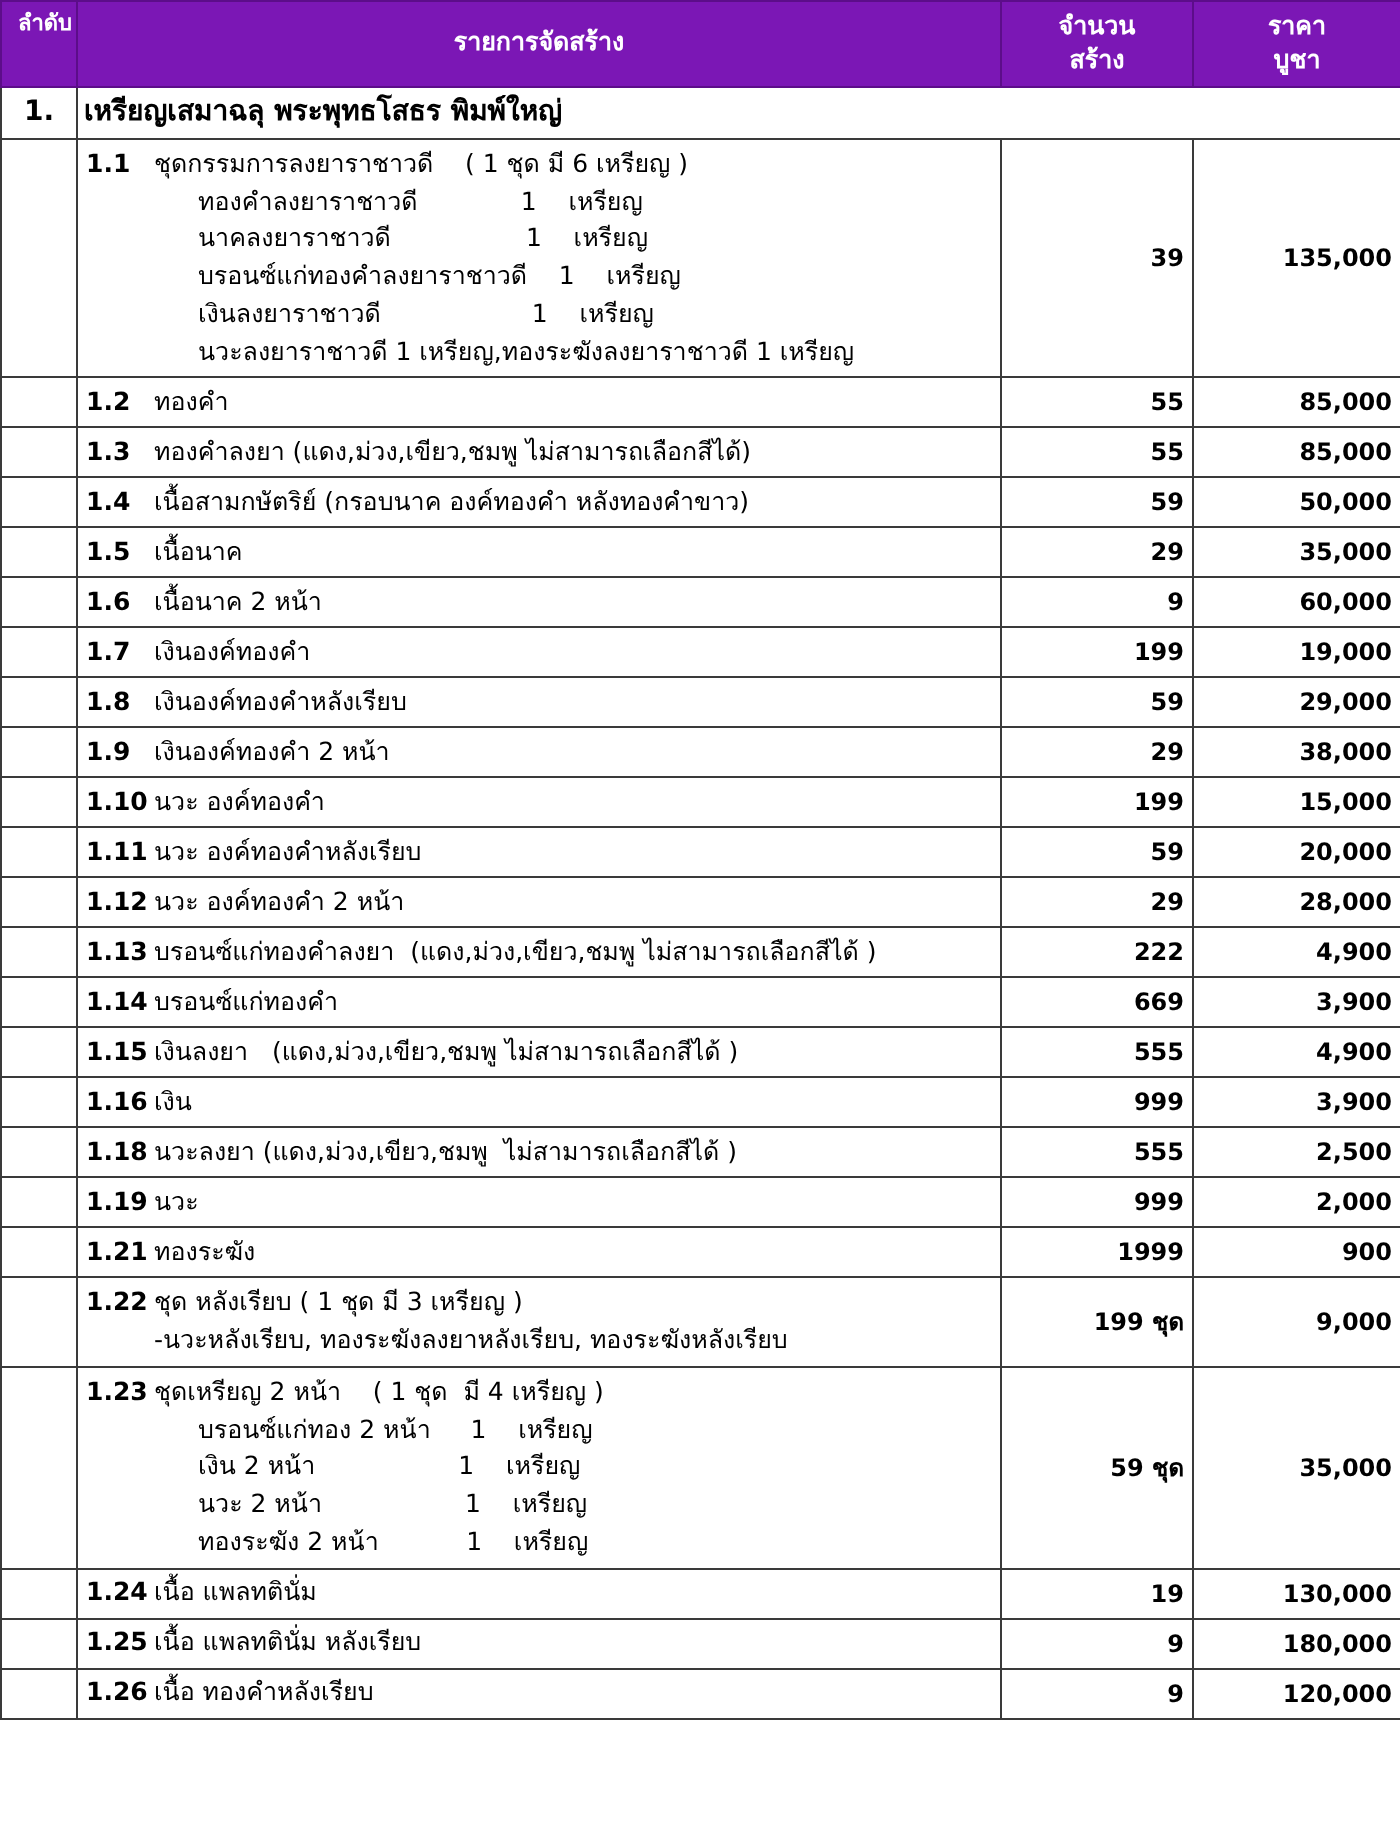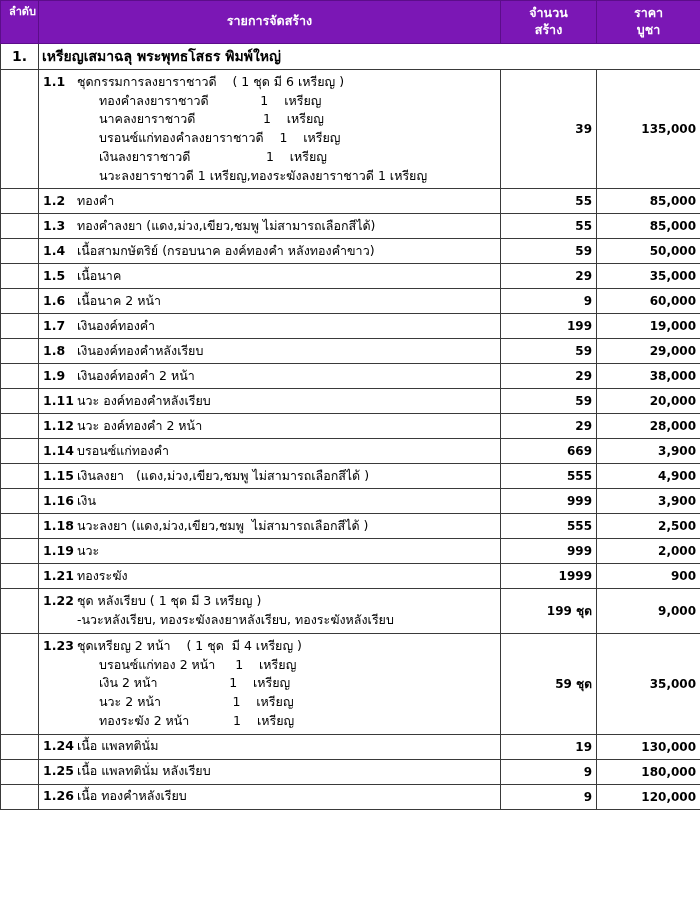--- a/index.html
+++ b/index.html
@@ -185,32 +185,48 @@
         <td class="cell-no"></td>
         <td class="cell-desc">
           <span class="desc-line"><span class="sub-idx">1.9</span>เงินองค์ทองคำ 2 หน้า</span>
         </td>
         <td class="cell-qty">29</td>
         <td class="cell-price">38,000</td>
       </tr>
       <tr>
         <td class="cell-no"></td>
         <td class="cell-desc">
+          <span class="desc-line"><span class="sub-idx">1.10</span>นวะ องค์ทองคำ</span>
+        </td>
+        <td class="cell-qty">199</td>
+        <td class="cell-price">15,000</td>
+      </tr>
+      <tr>
+        <td class="cell-no"></td>
+        <td class="cell-desc">
           <span class="desc-line"><span class="sub-idx">1.11</span>นวะ องค์ทองคำหลังเรียบ</span>
         </td>
         <td class="cell-qty">59</td>
         <td class="cell-price">20,000</td>
       </tr>
       <tr>
         <td class="cell-no"></td>
         <td class="cell-desc">
           <span class="desc-line"><span class="sub-idx">1.12</span>นวะ องค์ทองคำ 2 หน้า</span>
         </td>
         <td class="cell-qty">29</td>
         <td class="cell-price">28,000</td>
+      </tr>
+      <tr>
+        <td class="cell-no"></td>
+        <td class="cell-desc">
+          <span class="desc-line"><span class="sub-idx">1.13</span>บรอนซ์แก่ทองคำลงยา  (แดง,ม่วง,เขียว,ชมพู ไม่สามารถเลือกสีได้ )</span>
+        </td>
+        <td class="cell-qty">222</td>
+        <td class="cell-price">4,900</td>
       </tr>
       <tr>
         <td class="cell-no"></td>
         <td class="cell-desc">
           <span class="desc-line"><span class="sub-idx">1.14</span>บรอนซ์แก่ทองคำ</span>
         </td>
         <td class="cell-qty">669</td>
         <td class="cell-price">3,900</td>
       </tr>
       <tr>

